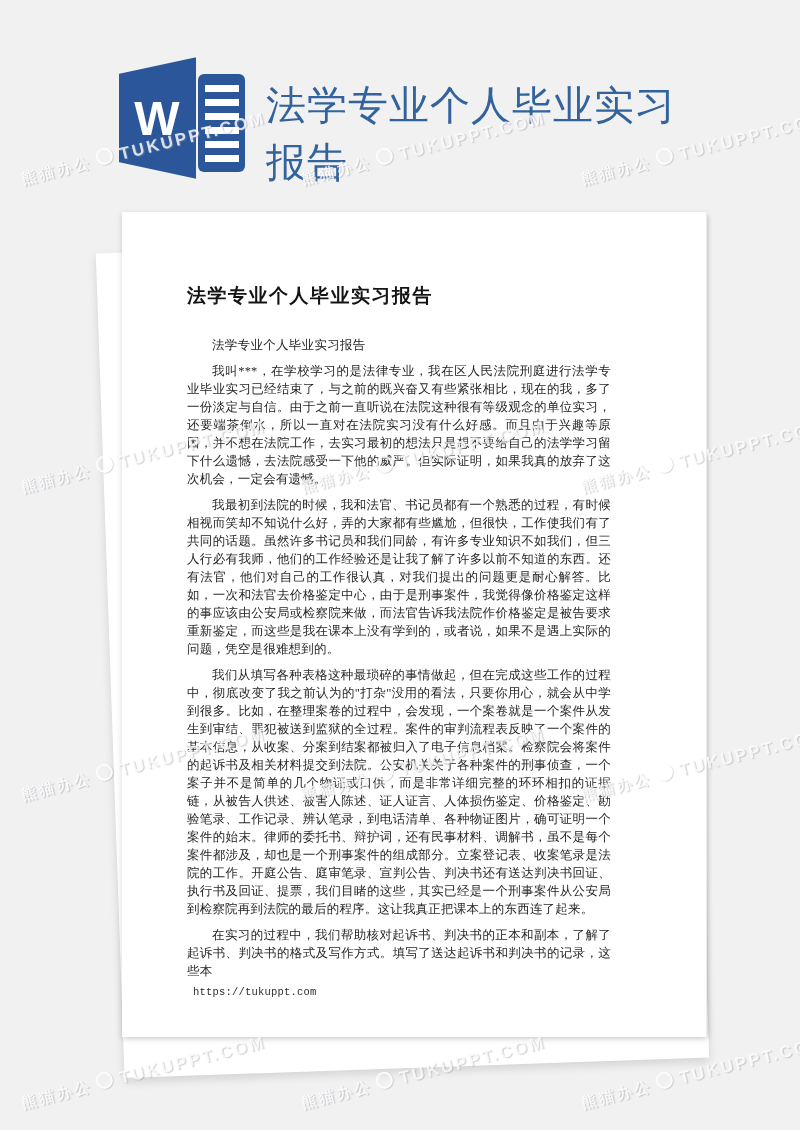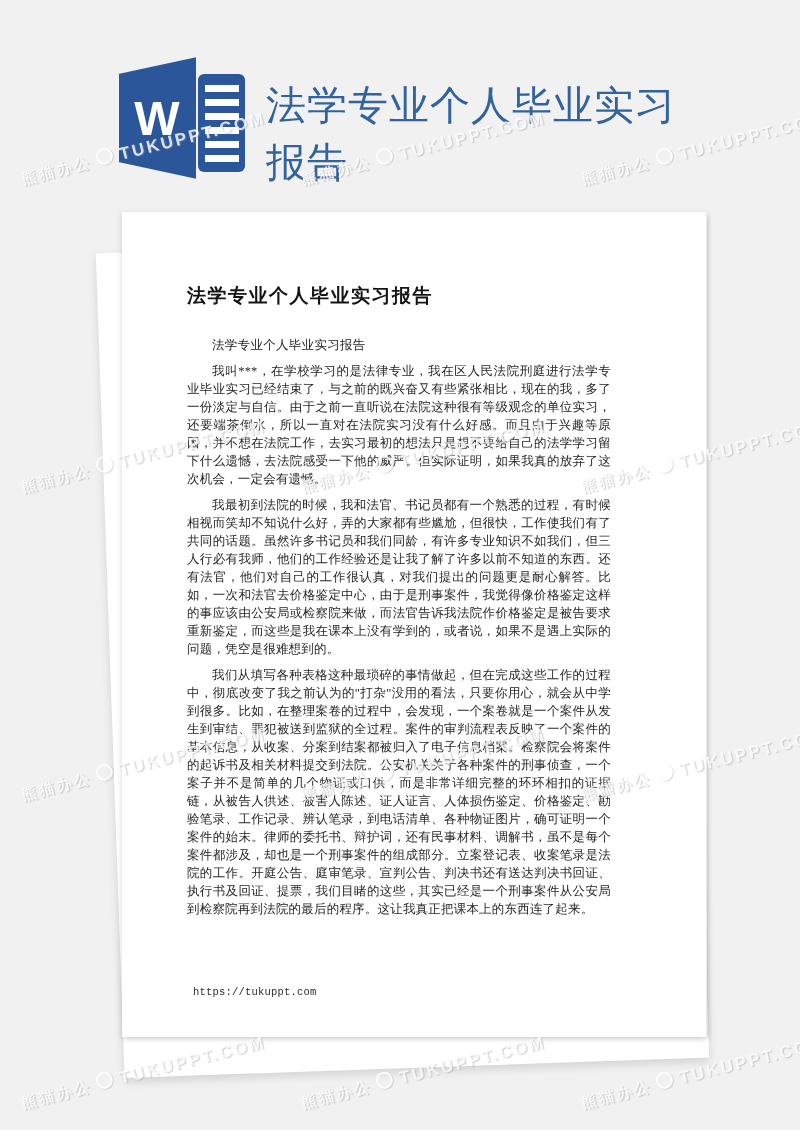--- a/index.html
+++ b/index.html
@@ -90,20 +90,21 @@
 
 <div class="page page-back"></div>
 
 <div class="page page-front doc-text">
   <h2 class="doc-title">法学专业个人毕业实习报告</h2>
   <p class="doc-subtitle">法学专业个人毕业实习报告</p>
   <div class="doc-body" id="doc-body">
       <p>我叫***，在学校学习的是法律专业，我在区人民法院刑庭进行法学专业毕业实习已经结束了，与之前的既兴奋又有些紧张相比，现在的我，多了一份淡定与自信。由于之前一直听说在法院这种很有等级观念的单位实习，还要端茶倒水，所以一直对在法院实习没有什么好感。而且由于兴趣等原因，并不想在法院工作，去实习最初的想法只是想不要给自己的法学学习留下什么遗憾，去法院感受一下他的威严。但实际证明，如果我真的放弃了这次机会，一定会有遗憾。</p>
       <p>我最初到法院的时候，我和法官、书记员都有一个熟悉的过程，有时候相视而笑却不知说什么好，弄的大家都有些尴尬，但很快，工作使我们有了共同的话题。虽然许多书记员和我们同龄，有许多专业知识不如我们，但三人行必有我师，他们的工作经验还是让我了解了许多以前不知道的东西。还有法官，他们对自己的工作很认真，对我们提出的问题更是耐心解答。比如，一次和法官去价格鉴定中心，由于是刑事案件，我觉得像价格鉴定这样的事应该由公安局或检察院来做，而法官告诉我法院作价格鉴定是被告要求重新鉴定，而这些是我在课本上没有学到的，或者说，如果不是遇上实际的问题，凭空是很难想到的。</p>
       <p>我们从填写各种表格这种最琐碎的事情做起，但在完成这些工作的过程中，彻底改变了我之前认为的"打杂"没用的看法，只要你用心，就会从中学到很多。比如，在整理案卷的过程中，会发现，一个案卷就是一个案件从发生到审结、罪犯被送到监狱的全过程。案件的审判流程表反映了一个案件的基本信息，从收案、分案到结案都被归入了电子信息档案。检察院会将案件的起诉书及相关材料提交到法院。公安机关关于各种案件的刑事侦查，一个案子并不是简单的几个物证或口供，而是非常详细完整的环环相扣的证据链，从被告人供述、被害人陈述、证人证言、人体损伤鉴定、价格鉴定、勘验笔录、工作记录、辨认笔录，到电话清单、各种物证图片，确可证明一个案件的始末。律师的委托书、辩护词，还有民事材料、调解书，虽不是每个案件都涉及，却也是一个刑事案件的组成部分。立案登记表、收案笔录是法院的工作。开庭公告、庭审笔录、宣判公告、判决书还有送达判决书回证、执行书及回证、提票，我们目睹的这些，其实已经是一个刑事案件从公安局到检察院再到法院的最后的程序。这让我真正把课本上的东西连了起来。</p>
+      <p>在实习的过程中，我们帮助核对起诉书、判决书的正本和副本，了解了起诉书、判决书的格式及写作方式。填写了送达起诉书和判决书的记录，这些本</p>
     </div>
   <div class="doc-footer">https://tukuppt.com</div>
 </div>
 
 <div id="watermarks">
     <div class="wm" style="left: 18px; top: 138px;"><span class="wm-cjk">熊猫办公</span><span class="wm-logo"></span><span>TUKUPPT.COM</span></div>
     <div class="wm" style="left: 298px; top: 138px;"><span class="wm-cjk">熊猫办公</span><span class="wm-logo"></span><span>TUKUPPT.COM</span></div>
     <div class="wm" style="left: 578px; top: 138px;"><span class="wm-cjk">熊猫办公</span><span class="wm-logo"></span><span>TUKUPPT.COM</span></div>
     <div class="wm" style="left: 18px; top: 446px;"><span class="wm-cjk">熊猫办公</span><span class="wm-logo"></span><span>TUKUPPT.COM</span></div>
     <div class="wm" style="left: 298px; top: 446px;"><span class="wm-cjk">熊猫办公</span><span class="wm-logo"></span><span>TUKUPPT.COM</span></div>

